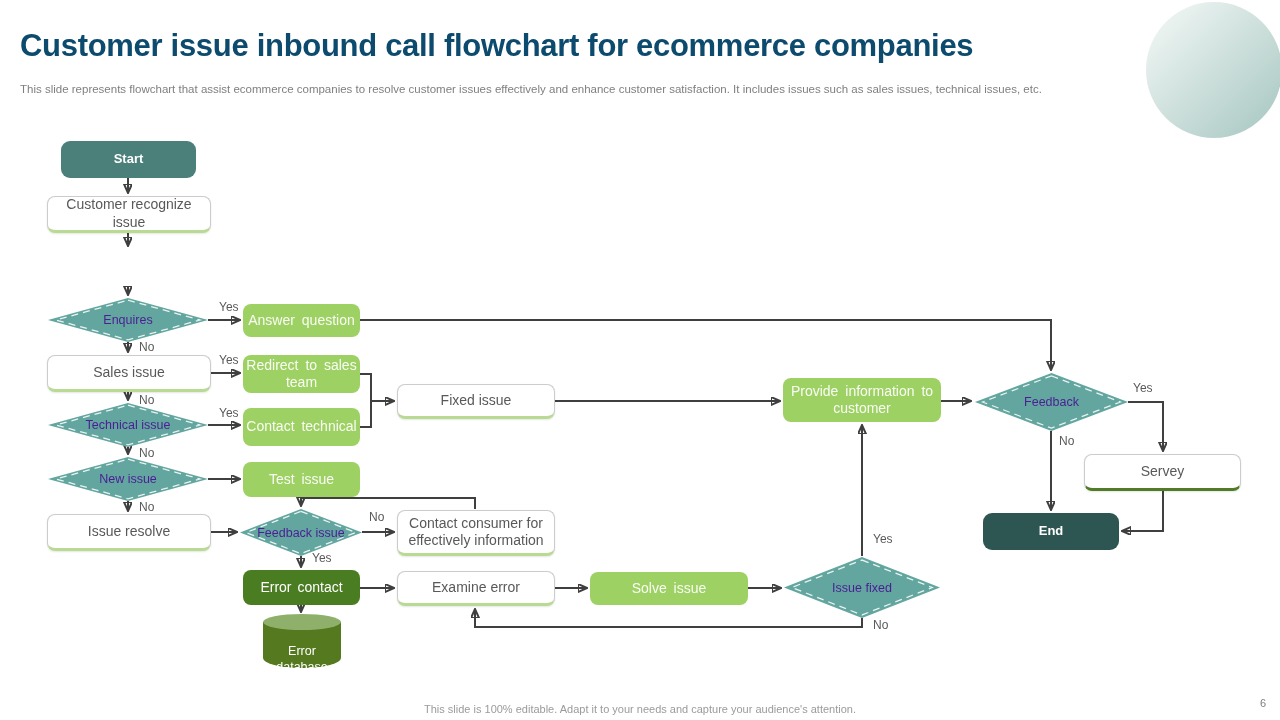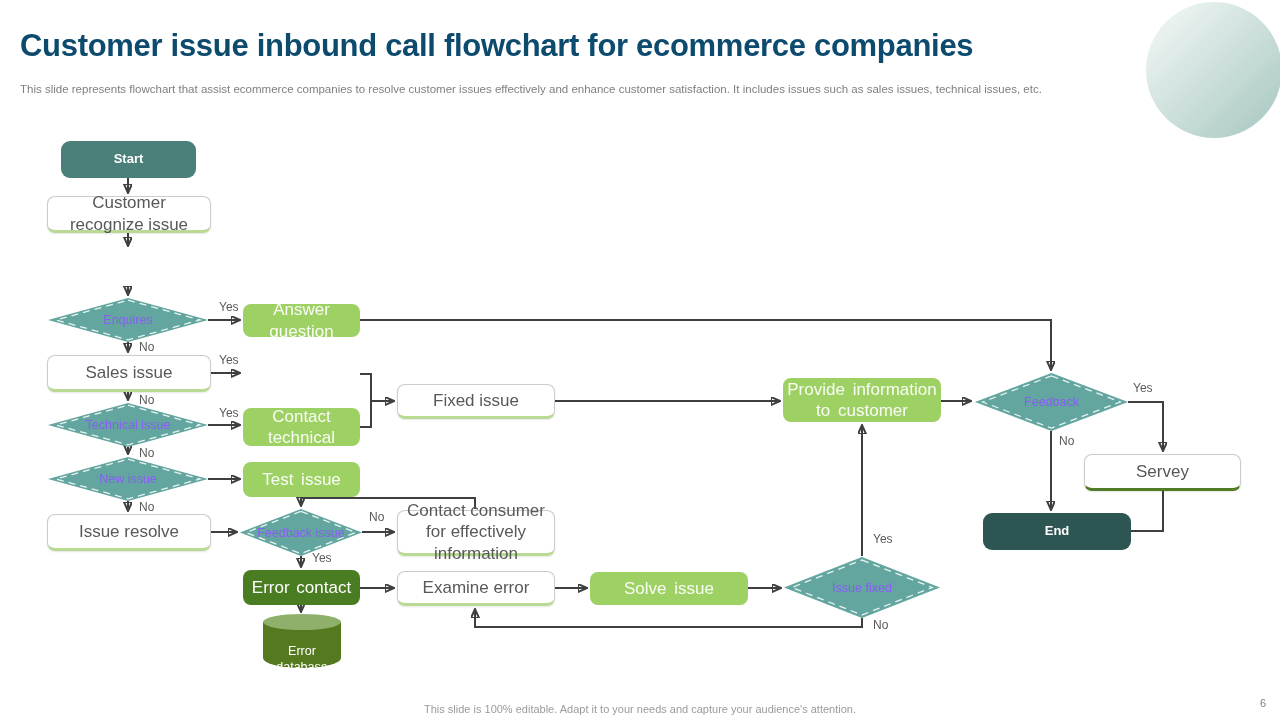--- a/index.html
+++ b/index.html
@@ -18,41 +18,41 @@
   .subtitle{
     position:absolute;left:20px;top:83px;width:1120px;z-index:2;
     font-size:11.5px;color:#7f7f7f;
   }
   svg.edges{position:absolute;left:0;top:0;z-index:1;}
   svg.edges path{stroke:#3f3f3f;stroke-width:2;fill:none;}
 
   .node{
     position:absolute;z-index:2;box-sizing:border-box;
     display:flex;align-items:center;justify-content:center;text-align:center;
-    font-size:17px;line-height:1.25;color:#595959;
+    font-size:14px;line-height:1.25;color:#595959;
   }
   .white{
     background:#ffffff;border:1px solid #cccccc;border-bottom:3px solid #b9da92;
     border-radius:8px;box-shadow:0 1px 2px rgba(0,0,0,0.10);padding:2px 8px;
   }
   .white.dark-accent{border-bottom-color:#527b27;}
   .green{
     background:#9ed164;color:#f9fcf4;border-radius:8px;word-spacing:3px;padding:2px 0;
   }
   .darkgreen{
     background:#4a7d21;color:#ffffff;border-radius:8px;word-spacing:2px;
   }
   .pill-start{background:#4a7f7a;color:#ffffff;font-weight:700;font-size:13px;border-radius:9px;}
   .pill-end{background:#2d5551;color:#ffffff;font-weight:700;font-size:13px;border-radius:9px;}
 
   .diamond{position:absolute;z-index:2;display:flex;align-items:center;justify-content:center;}
   .diamond svg{position:absolute;left:0;top:0;width:100%;height:100%;}
   .diamond .d-fill{fill:#62a69f;}
   .diamond .d-dash{fill:none;stroke:rgba(255,255,255,0.85);stroke-width:1.3;stroke-dasharray:7 5;vector-effect:non-scaling-stroke;}
-  .d-label{position:relative;z-index:1;color:#8b5cf6;font-size:12.5px;text-align:center;width:100%;}
+  .d-label{position:relative;z-index:1;color:#4c1d95;font-size:12.5px;text-align:center;width:100%;}
 
   .cylinder{
     position:absolute;z-index:2;background:#55791f;
     border-radius:0 0 38px 38px / 0 0 10px 10px;
     display:flex;align-items:center;justify-content:center;text-align:center;
   }
   .cylinder::before{
     content:"";position:absolute;left:0;right:0;top:-8px;height:16px;
     background:#8fb06a;border-radius:50%;
   }
@@ -138,20 +138,21 @@
     <svg viewBox="0 0 100 100" preserveAspectRatio="none">
         <polygon class="d-fill" points="50,0 100,50 50,100 0,50"></polygon>
         <polygon class="d-dash" points="50,5 95,50 50,95 5,50"></polygon>
       </svg>
     <span class="d-label">New issue</span>
   </div>
 
   <div class="node white" style="left:47px;top:514px;width:164px;height:37px;">Issue resolve</div>
 
   <div class="node green" style="left:243px;top:304px;width:117px;height:33px;">Answer question</div>
+  <div class="node green" style="left:243px;top:355px;width:117px;height:38px;">Redirect to sales team</div>
   <div class="node green" style="left:243px;top:408px;width:117px;height:38px;">Contact technical</div>
   <div class="node green" style="left:243px;top:462px;width:117px;height:35px;">Test issue</div>
 
   <div class="diamond" style="left:240px;top:509px;width:122px;height:47px;">
     <svg viewBox="0 0 100 100" preserveAspectRatio="none">
         <polygon class="d-fill" points="50,0 100,50 50,100 0,50"></polygon>
         <polygon class="d-dash" points="50,5 95,50 50,95 5,50"></polygon>
       </svg>
     <span class="d-label">Feedback issue</span>
   </div>
@@ -181,21 +182,21 @@
   <div class="diamond" style="left:975px;top:373px;width:153px;height:58px;">
     <svg viewBox="0 0 100 100" preserveAspectRatio="none">
         <polygon class="d-fill" points="50,0 100,50 50,100 0,50"></polygon>
         <polygon class="d-dash" points="50,5 95,50 50,95 5,50"></polygon>
       </svg>
     <span class="d-label">Feedback</span>
   </div>
 
   <div class="node white dark-accent" style="left:1084px;top:454px;width:157px;height:37px;">Servey</div>
 
-  <div class="node pill-end" style="left:983px;top:513px;width:148px;height:37px;">End</div>
+  <div class="node pill-end" style="left:983px;top:513px;width:136px;height:37px;">End</div>
 
   <span class="elabel" style="left:219px;top:300px;">Yes</span>
   <span class="elabel" style="left:139px;top:340px;">No</span>
   <span class="elabel" style="left:219px;top:353px;">Yes</span>
   <span class="elabel" style="left:139px;top:393px;">No</span>
   <span class="elabel" style="left:219px;top:406px;">Yes</span>
   <span class="elabel" style="left:139px;top:446px;">No</span>
   <span class="elabel" style="left:139px;top:500px;">No</span>
   <span class="elabel" style="left:369px;top:510px;">No</span>
   <span class="elabel" style="left:312px;top:551px;">Yes</span>

